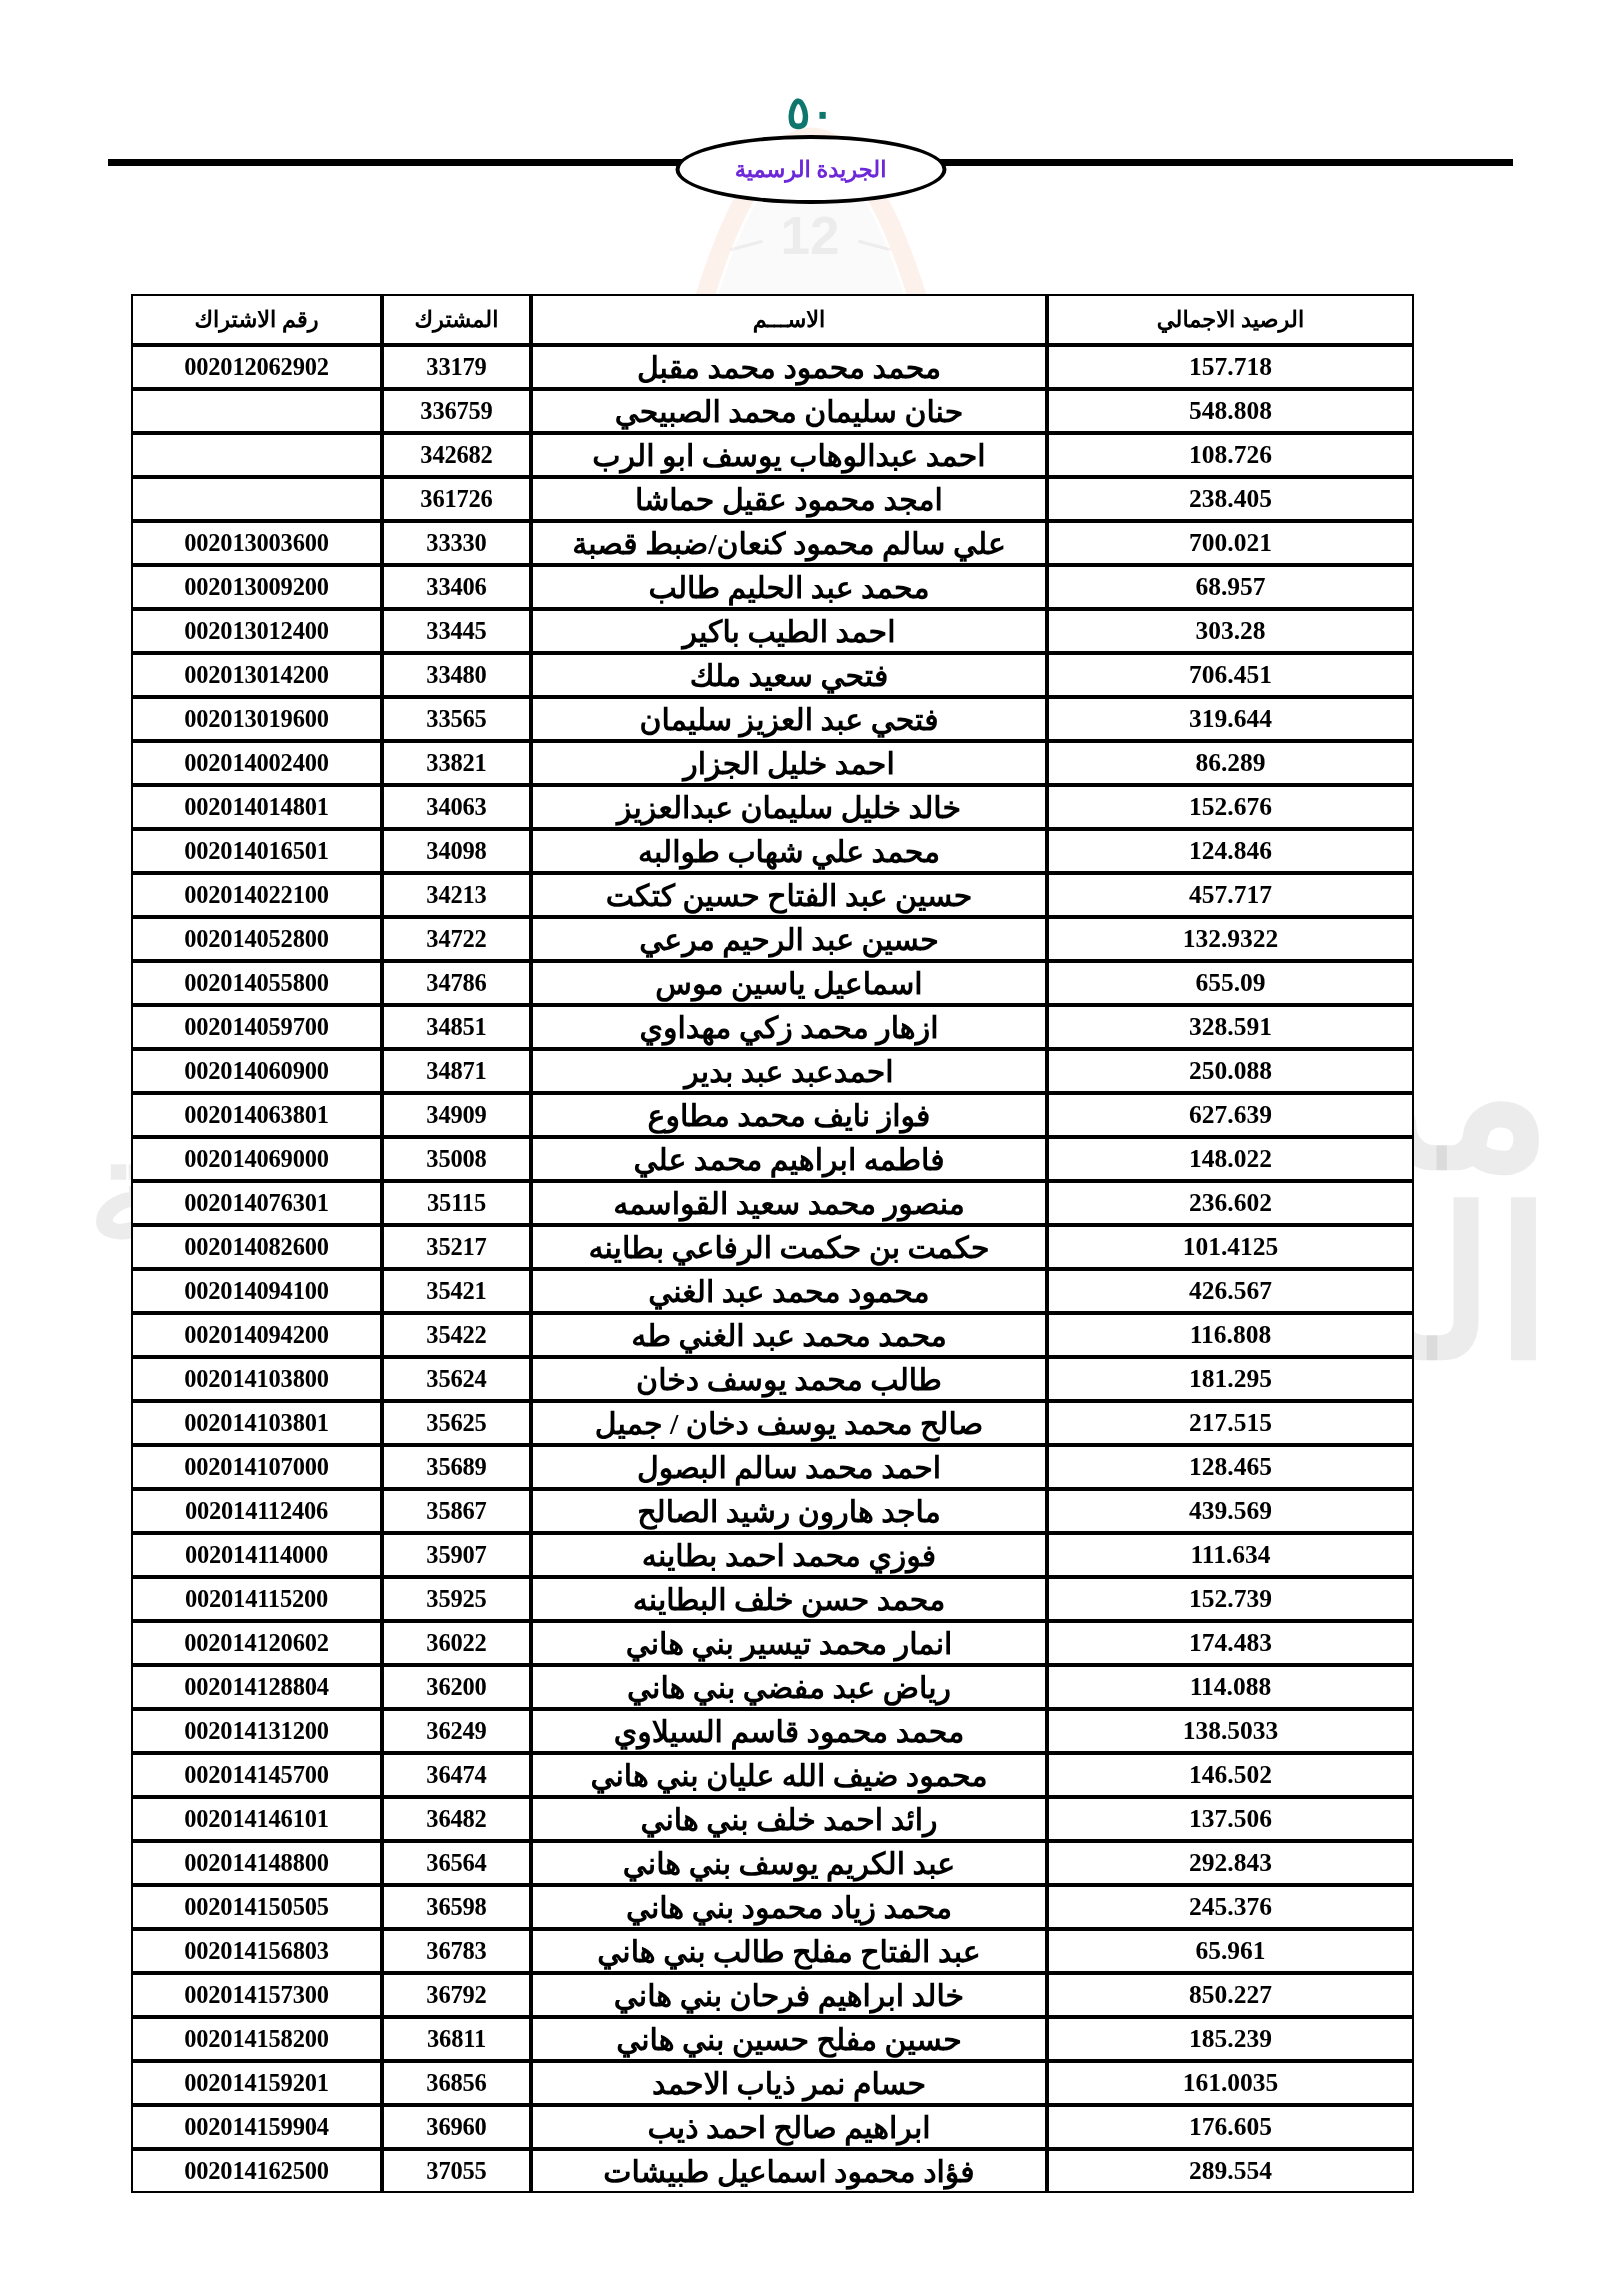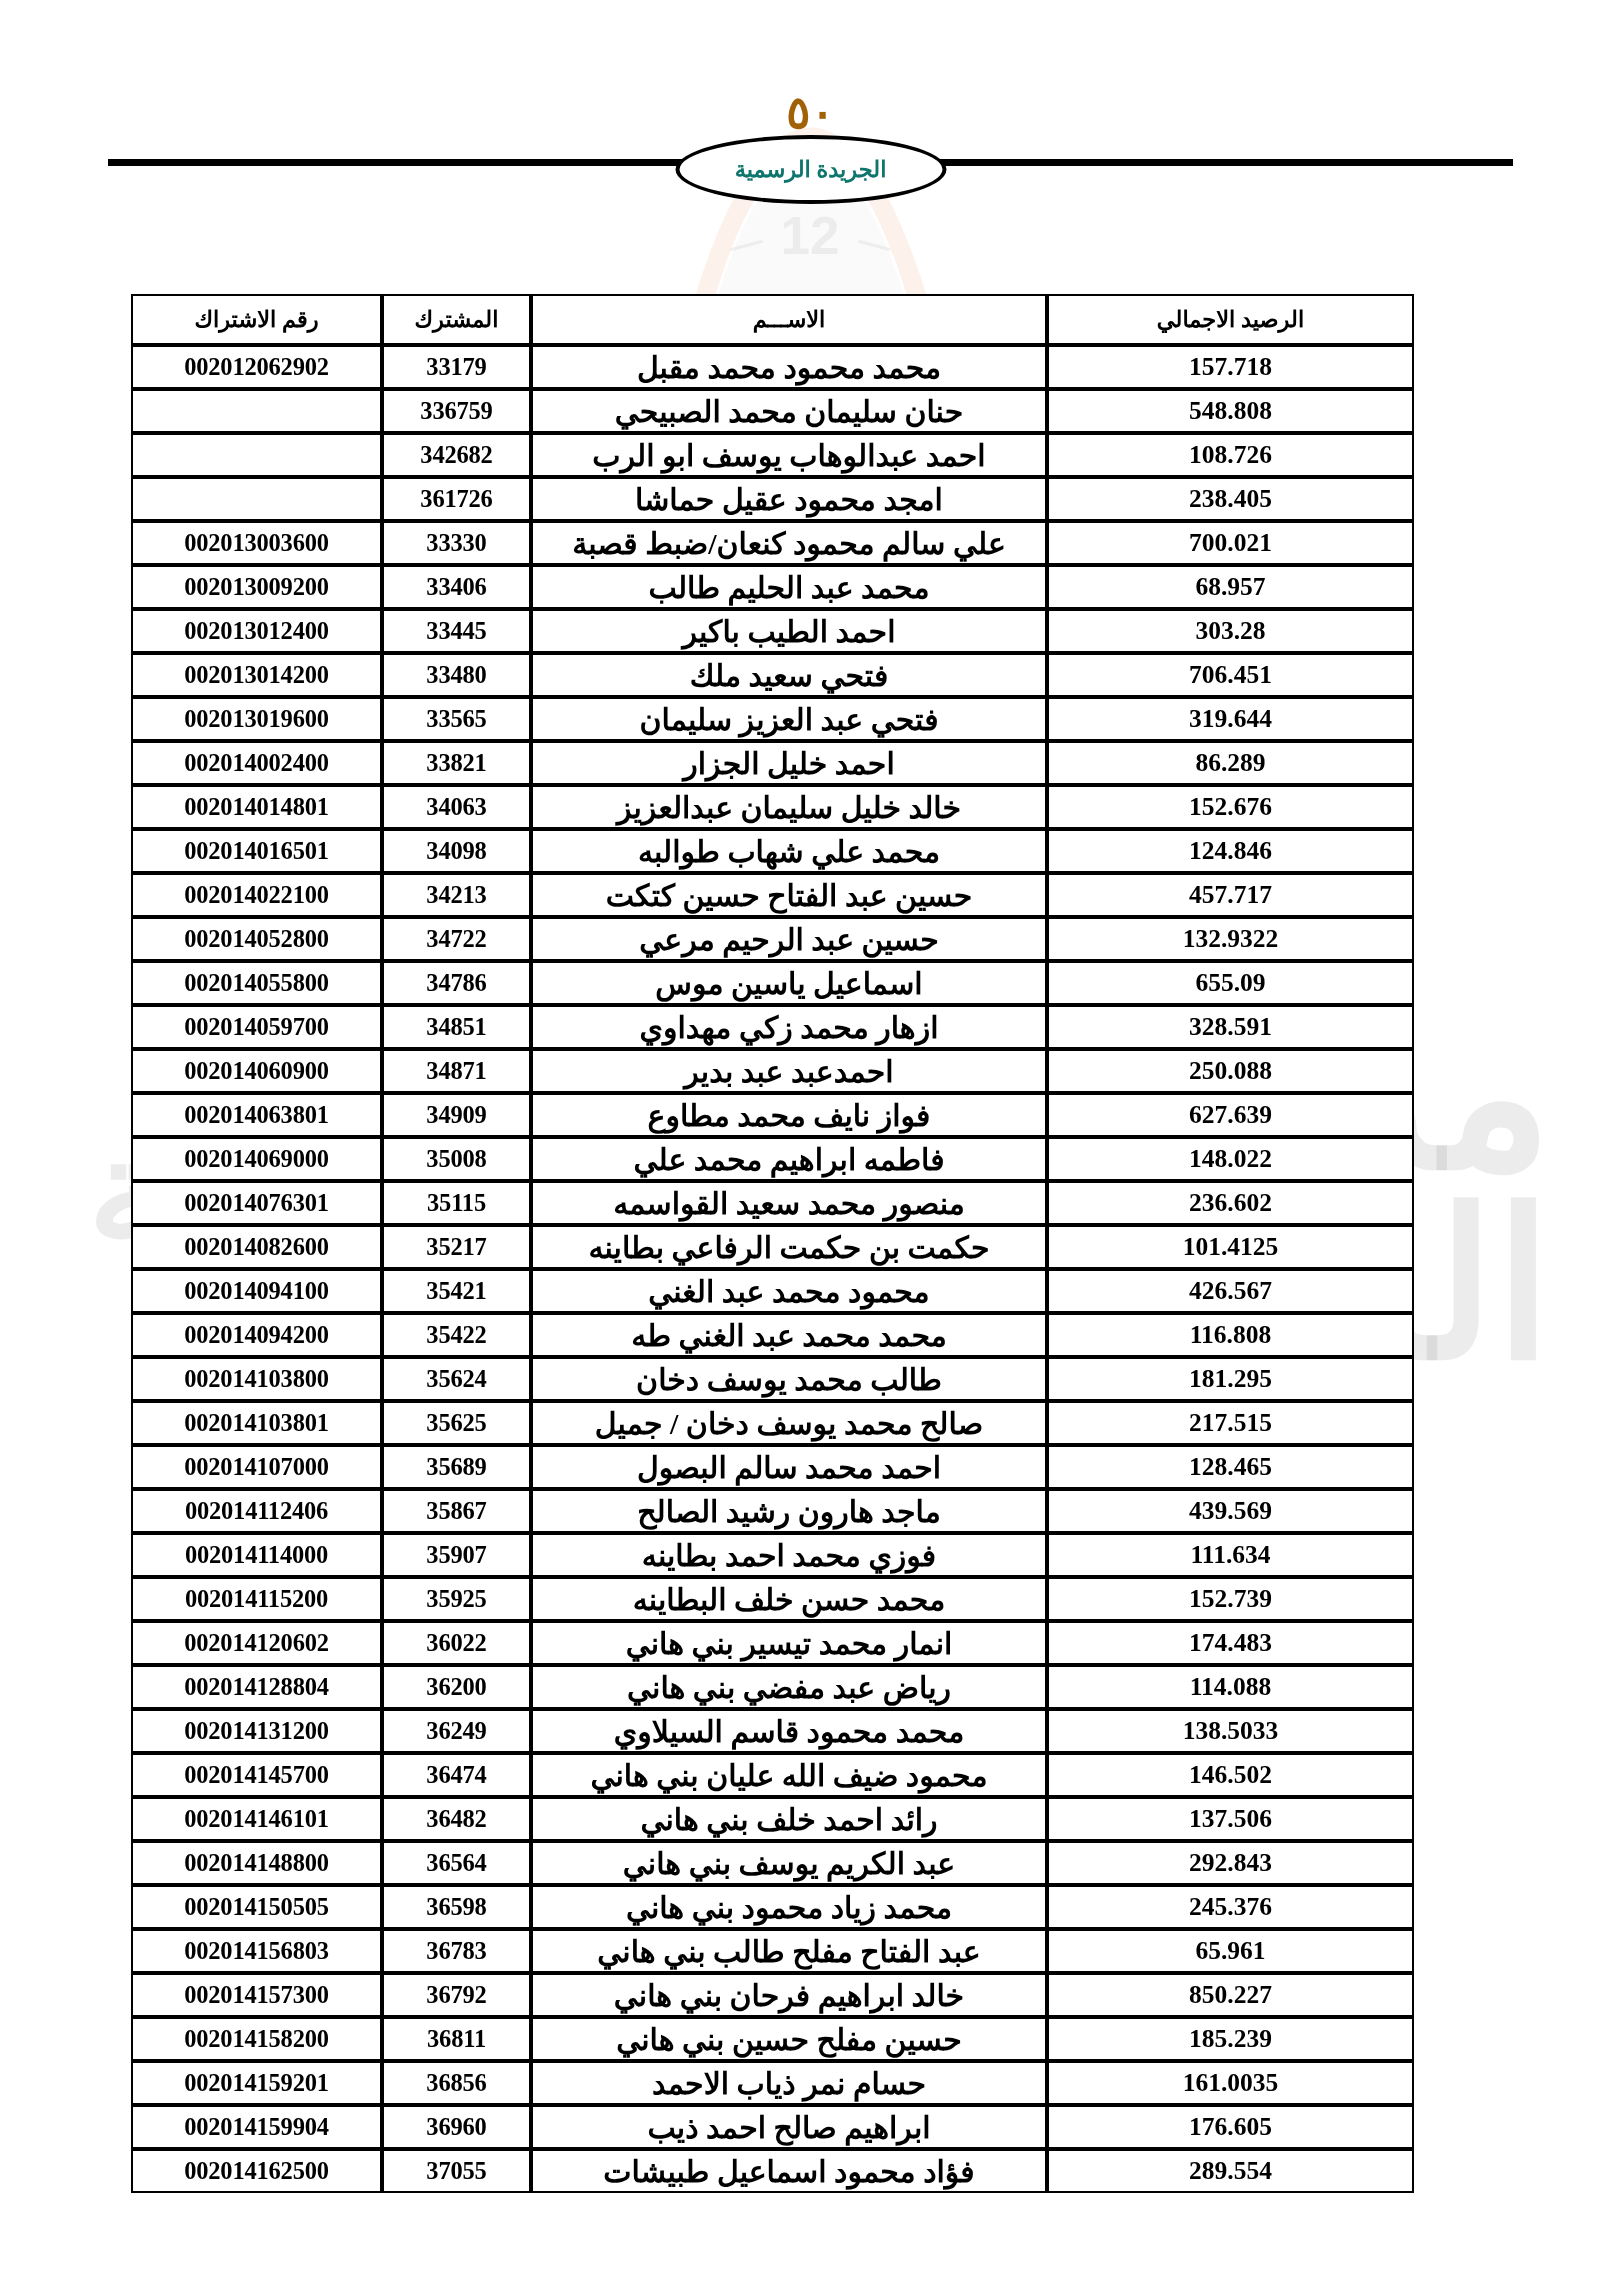--- a/index.html
+++ b/index.html
@@ -121,21 +121,21 @@
 
   
   .page-number {
     position: absolute;
     top: 86px;
     left: 0;
     right: 0;
     text-align: center;
     font-size: 45px;
     font-weight: 700;
-    color: #a16207;
+    color: #0f766e;
     z-index: 4;
     font-family: "Liberation Serif", serif;
   }
   .header-rule-wrap {
     position: absolute;
     top: 147px;
     left: 108px;
     right: 108px;
     height: 59px;
     z-index: 4;
@@ -156,21 +156,21 @@
     width: 263px;
     height: 61px;
     border: 4.9px solid #000;
     border-radius: 50%;
     background: #fff;
     display: flex;
     align-items: center;
     justify-content: center;
     font-size: 22.5px;
     font-weight: 700;
-    color: #0f766e;
+    color: #6d28d9;
     font-family: "Liberation Serif", serif;
   }
 
   
   .table-wrap {
     position: absolute;
     top: 294px;
     left: 132px;
     width: 1282px;
     z-index: 3;

